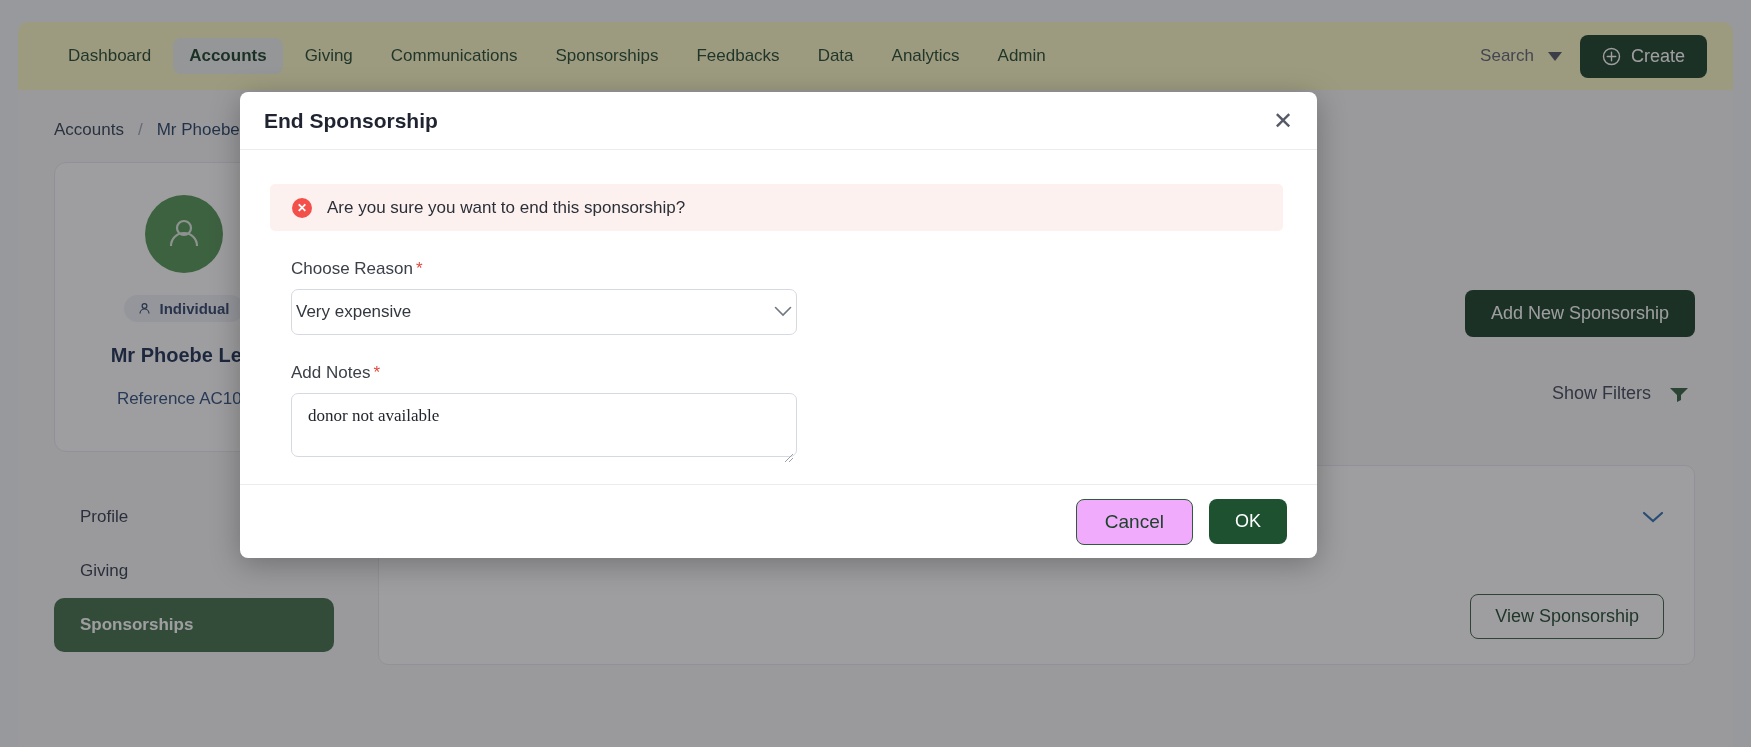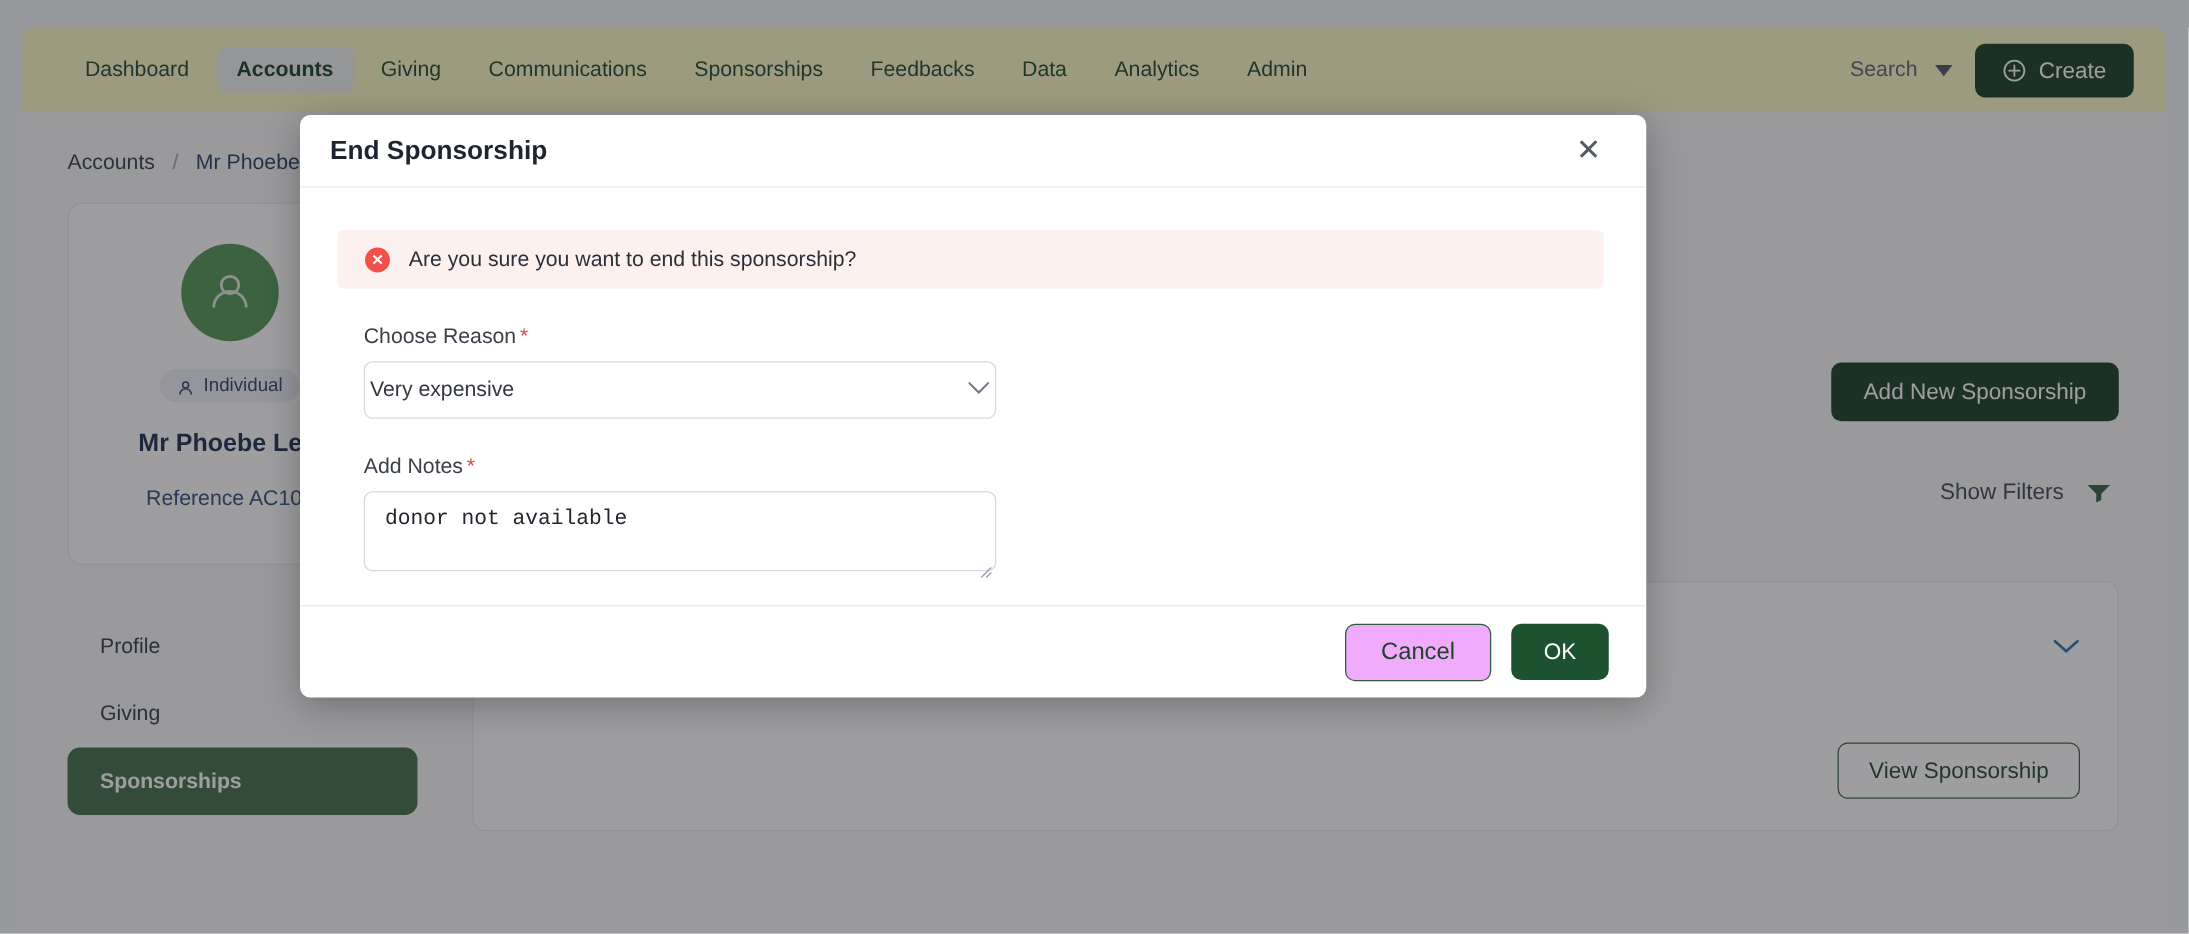--- a/index.html
+++ b/index.html
@@ -61,21 +61,21 @@
     position:absolute; left:36px; top:72px; width:260px; height:290px;
     background:#fff; border:1px solid #e7e9ee; border-radius:12px;
     display:flex; flex-direction:column; align-items:center; padding-top:32px;
   }
   .avatar {
     width:78px;height:78px;border-radius:50%;background:#4f9350;
     display:flex;align-items:center;justify-content:center;
   }
   .chip {
     margin-top:22px; background:#eef1f6; border-radius:14px; padding:5px 14px;
-    display:flex; align-items:flex-end; gap:8px; font-size:15px; color:#2b3f66;
+    display:flex; align-items:center; gap:8px; font-size:15px; color:#2b3f66;font-weight:bold;
   }
   .pname { margin-top:22px; font-size:20px; font-weight:bold; color:#14294d; white-space:nowrap; }
   .pref  { margin-top:22px; font-size:17px; color:#2b4a7a; white-space:nowrap; }
 
   .leftnav { position:absolute; left:36px; top:400px; width:280px; }
   .leftnav-item { font-size:17px; color:#2c3647; padding:17px 26px; border-radius:10px; }
   .leftnav-item.active { background:#3c6b46; color:#fff; font-weight:bold; }
 
   .rt-add {
     position:absolute; right:38px; top:200px;
@@ -101,21 +101,21 @@
     background:rgba(40,40,44,0.45);
   }
 
   
   .modal {
     position:absolute; left:240px; top:92px; width:1077px; height:466px;
     background:#fff; border-radius:8px; box-shadow:0 6px 30px rgba(0,0,0,.28);
     display:flex; flex-direction:column;
   }
   .modal-head {
-    height:58px; display:flex; align-items:center; padding:0 36px 0 24px;
+    height:58px; display:flex; align-items:center; padding:0 24px 0 24px;
     border-bottom:1px solid #ececef;
   }
   .modal-title { font-size:21px; font-weight:bold; color:#1f2430; }
   .modal-close {
     margin-left:auto; font-size:24px; color:#555a66; line-height:1;
     background:none;border:none;cursor:pointer;
   }
   .modal-body { flex:1; padding:34px 30px 0 30px; }
 
   .alert {
@@ -136,21 +136,21 @@
   .select {
     width:506px; height:46px; border:1px solid #d6d9df; border-radius:7px;
     display:flex; align-items:center; padding:0 4px; background:#fff;
   }
   .select-val { font-size:17px; color:#33383f; }
   .select-chev { margin-left:auto; }
 
   .textarea {
     width:506px; height:64px; border:1px solid #d6d9df; border-radius:7px;
     padding:12px 16px; font-size:17px; color:#22262c;
-    font-family:Liberation Mono, monospace; resize:none; background:#fff;
+    font-family:Liberation Serif, serif; resize:none; background:#fff;
   }
   .ta-wrap { position:relative; width:506px; }
   .ta-grip {
     position:absolute; right:3px; bottom:2px; width:10px; height:10px; pointer-events:none;
   }
 
   .modal-foot {
     height:74px; border-top:1px solid #ececef; display:flex; align-items:center;
     justify-content:flex-end; gap:16px; padding:0 30px;
   }

